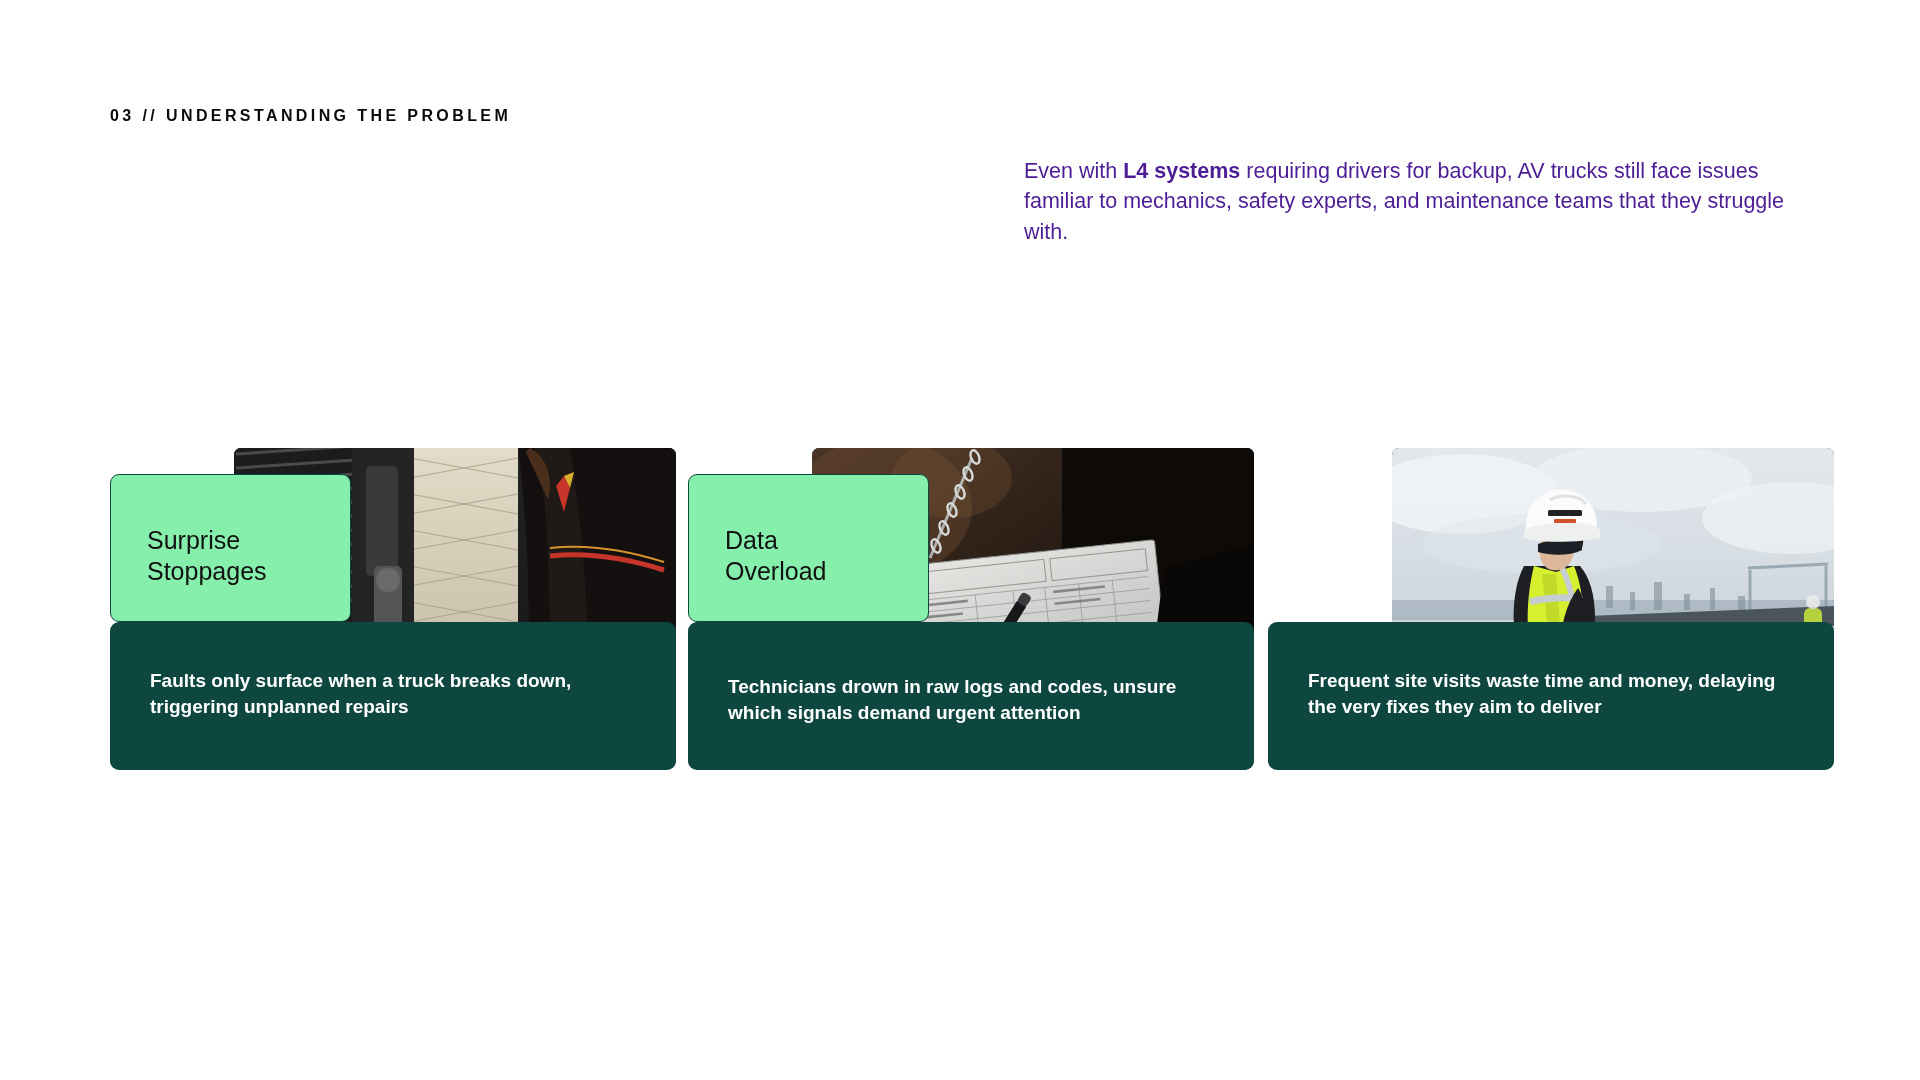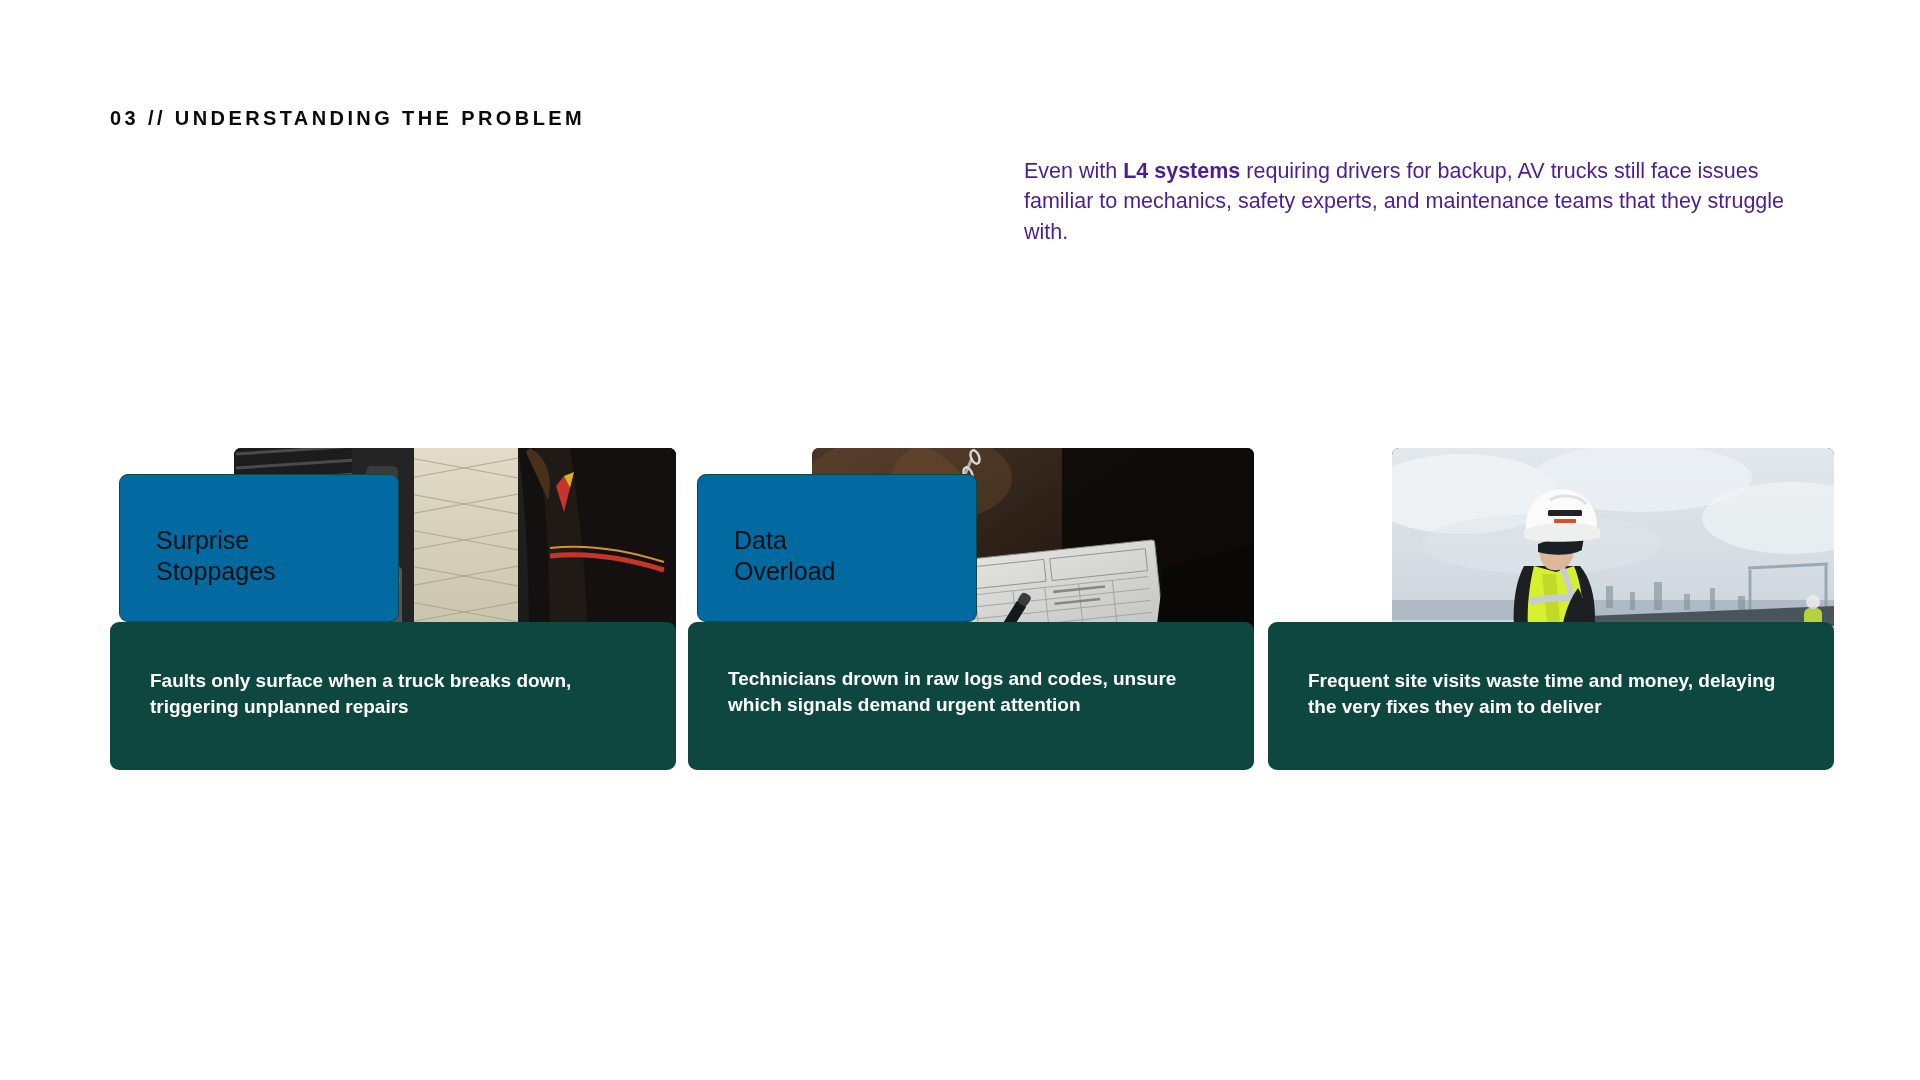--- a/index.html
+++ b/index.html
@@ -20,21 +20,21 @@
     width: 1920px;
     height: 1080px;
     background: #ffffff;
   }
 
   
   .eyebrow {
     position: absolute;
     left: 110px;
     top: 107px;
-    font-size: 20px;
+    font-size: 16px;
     font-weight: 700;
     letter-spacing: 3.4px;
     color: #0a0a0a;
     text-transform: uppercase;
     white-space: nowrap;
     font-family: "Liberation Sans", sans-serif;
   }
 
   .headline {
     position: absolute;
@@ -112,25 +112,25 @@
     position: absolute;
     inset: 0;
     width: 100%;
     height: 100%;
     display: block;
   }
 
   
   .card-title-box {
     position: absolute;
-    left: 9px;
+    left: 0;
     top: 34px;
-    width: 280px;
+    width: 241px;
     height: 148px;
-    background: #0369a1;
+    background: #86efac;
     border: 1.6px solid #0d4740;
     border-radius: 9px;
     box-sizing: border-box;
     z-index: 3;
   }
   .card-title {
     position: absolute;
     left: 36px;
     top: 50px;
     font-size: 25px;
@@ -156,21 +156,21 @@
     position: absolute;
     left: 40px;
     top: 46px;
     width: 480px;
     font-size: 19px;
     line-height: 1.38;
     color: #ffffff;
     font-weight: 700;
     font-family: "Liberation Sans", sans-serif;
   }
-  .card-2 .card-desc { top: 44px; }
+  .card-2 .card-desc { top: 52px; }
 </style>
 </head>
 <body>
 
 <div class="slide">
 
   <div class="eyebrow">03 // UNDERSTANDING THE PROBLEM</div>
 
 
   <p class="intro"><span>Even with </span><b>L4 systems</b><span> requiring drivers for backup, AV trucks still face issues familiar to mechanics, safety experts, and maintenance teams that they struggle with.</span></p>

